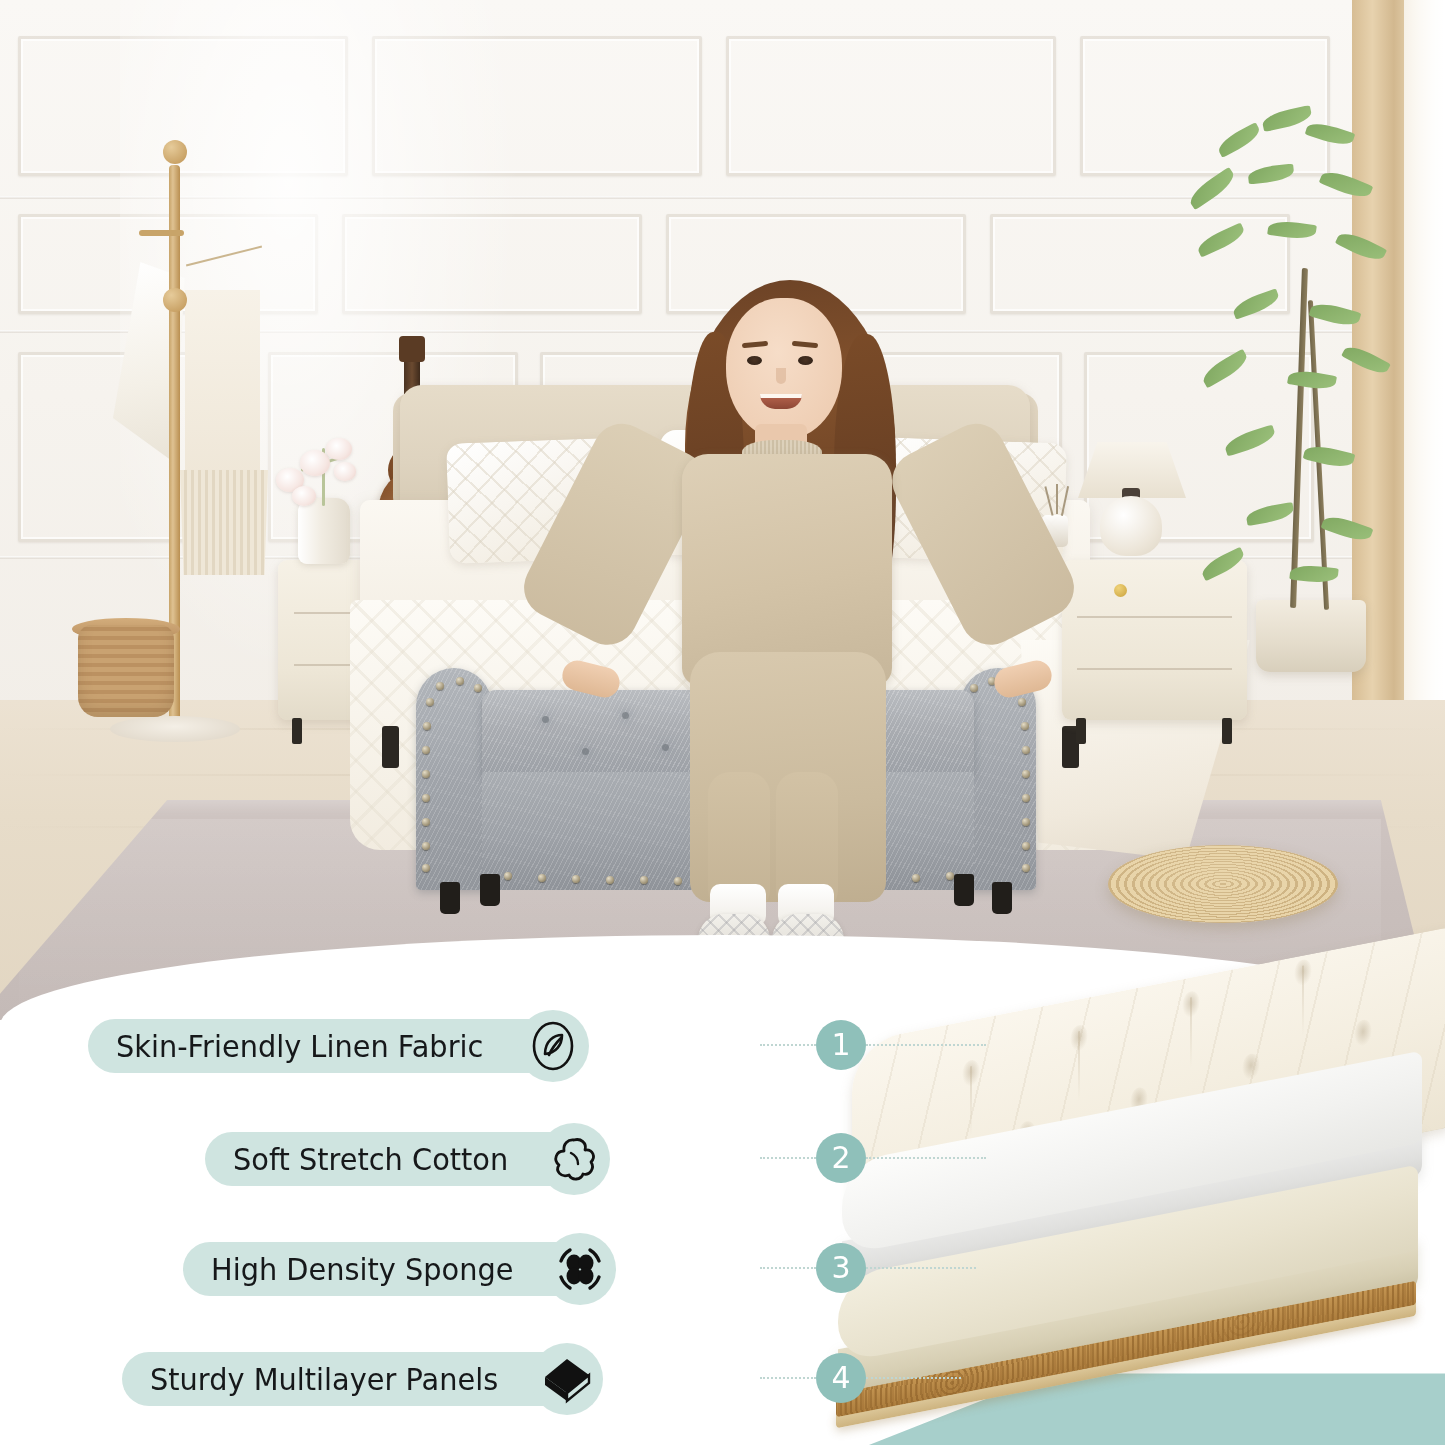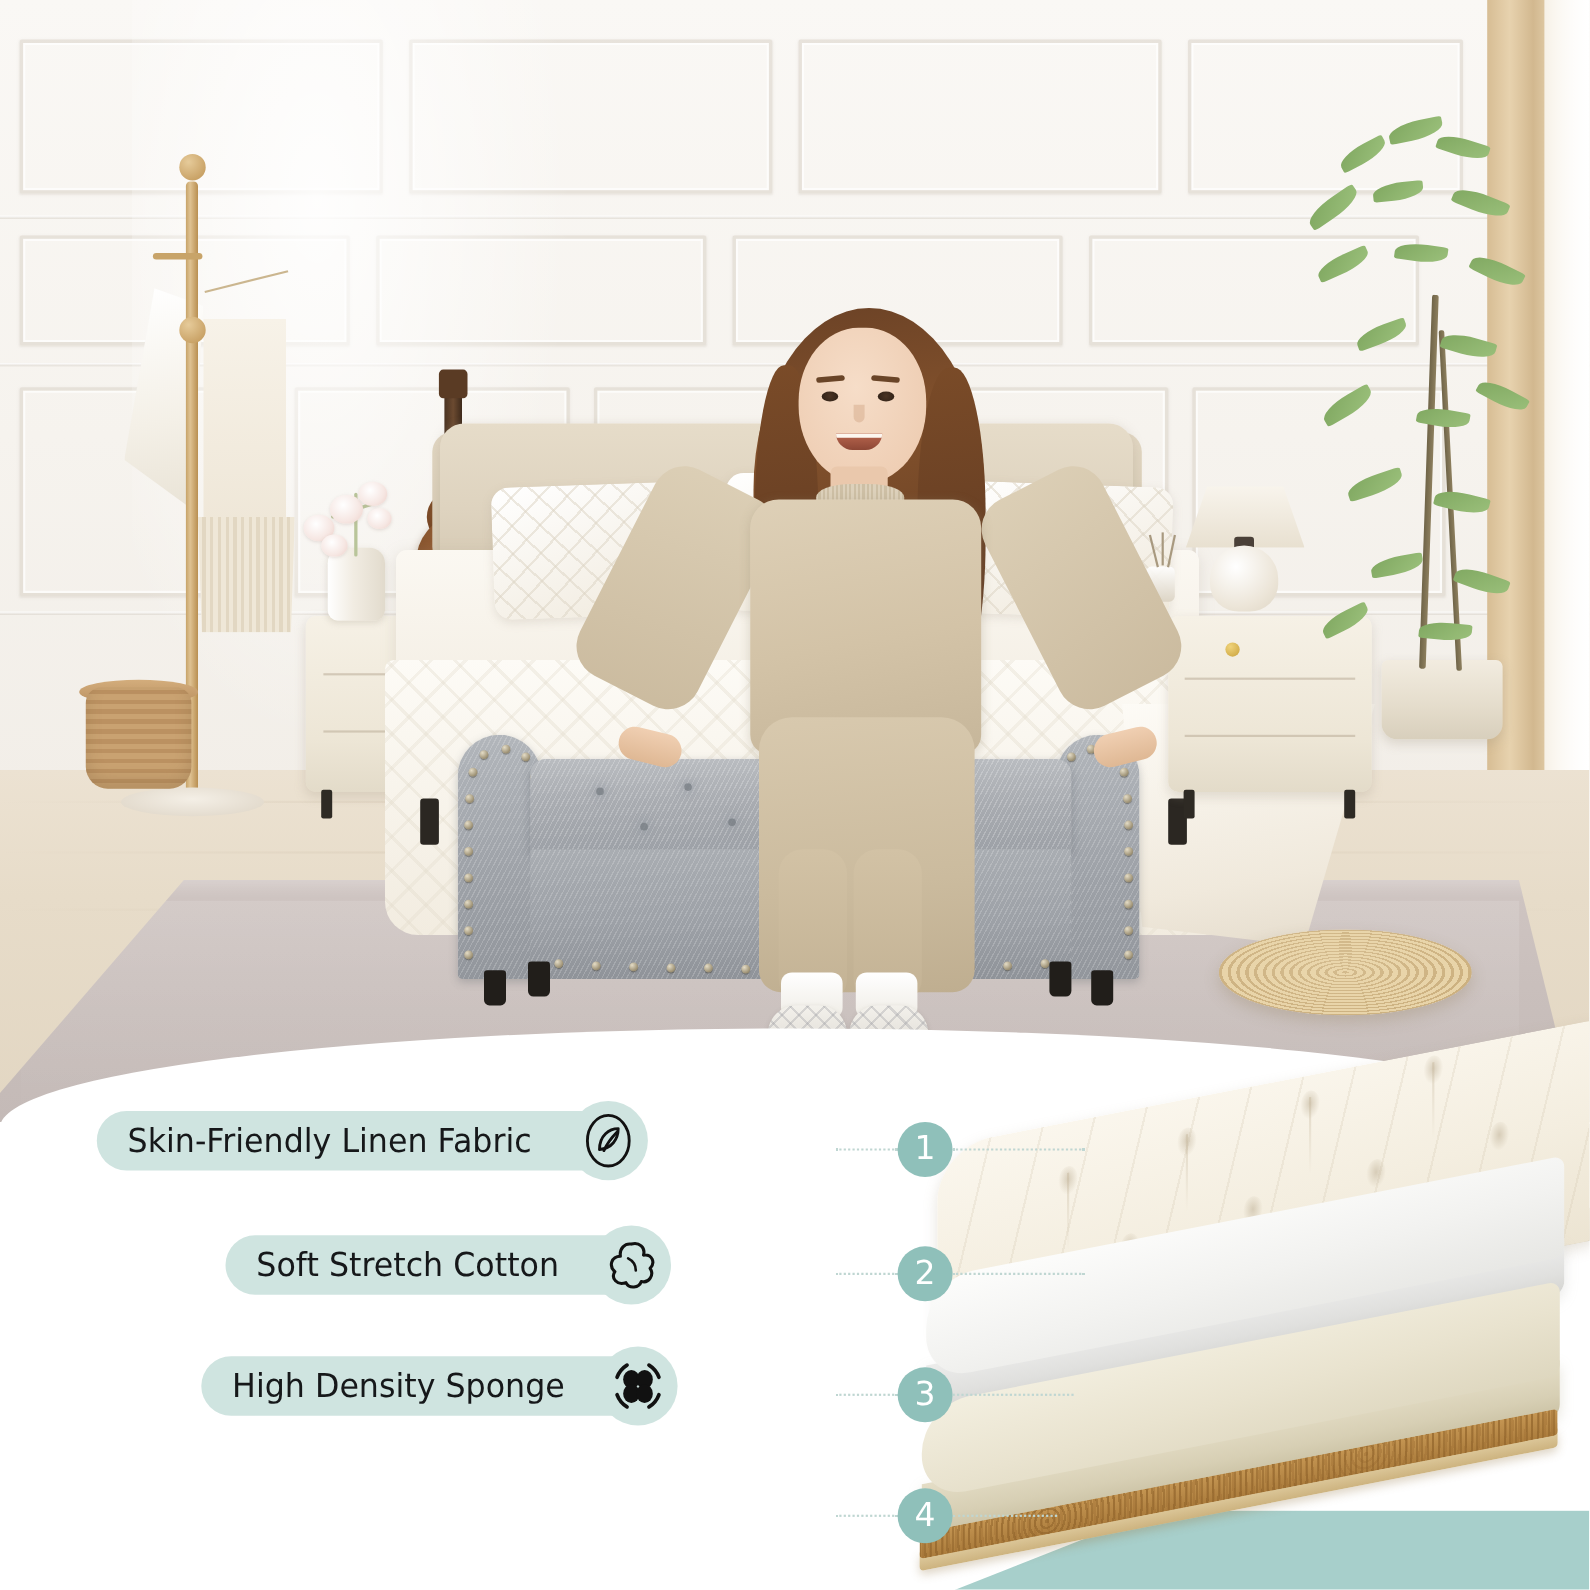--- a/index.html
+++ b/index.html
@@ -436,21 +436,21 @@
   }
   .layer4-side{
     left:-16px; top:370px; width:580px; height:17px;
     background:linear-gradient(180deg,#e2cfa4,#cdb37f);
     border-radius:0 0 4px 4px; transform:skewY(-11deg);
     box-shadow:0 4px 9px rgba(150,120,70,.3);
   }
 
   
   .features{ position:absolute; left:0; top:1000px; width:1445px; height:445px; z-index:26; }
-  .feature-row{ position:absolute; height:72px; display:flex; }
+  .feature-row{ position:absolute; height:72px; display:flex; align-items:center; }
   .f1{ top:10px;  left:88px;  }
   .f2{ top:123px; left:205px; }
   .f3{ top:233px; left:183px; }
   .f4{ top:343px; left:122px; }
 
   .pill{
     display:flex; align-items:center; justify-content:flex-start;
     height:54px; padding:0 64px 0 28px;
     background:#cfe4e0; border-radius:27px;
     position:relative;
@@ -773,20 +773,32 @@
         <span class="icon-badge">
           <svg width="52" height="52" viewBox="0 0 52 52">
             <path d="M26 7 C33 5, 39 10, 37 17 C45 16, 48 24, 43 29 C47 35, 42 43, 35 41
                      C33 47, 24 48, 21 42 C13 45, 7 38, 11 32 C5 27, 8 18, 16 18 C15 11, 20 6, 26 7 Z" fill="none" stroke="#111" stroke-width="2.8" stroke-linejoin="round"></path>
             <path d="M23 20 C27 22, 30 26, 30 31" fill="none" stroke="#111" stroke-width="2.4" stroke-linecap="round"></path>
           </svg>
         </span>
       </div>
     </div>
 
+    <div class="feature-row f4">
+      <div class="pill">
+        <span class="pill-label">Sturdy Multilayer Panels</span>
+        <span class="icon-badge">
+          <svg width="56" height="56" viewBox="0 0 56 56">
+            <path d="M28 8 L50 24 L28 42 L6 26 Z" fill="#111"></path>
+            <path d="M6 26 L6 34 L28 50 L28 42 Z" fill="#111"></path>
+            <path d="M28 42 L28 50 L50 32 L50 24 Z" fill="none" stroke="#111" stroke-width="2.4"></path>
+          </svg>
+        </span>
+      </div>
+    </div>
 
     <div class="connector" style="left:760px; top:44px;  width:56px;"></div>
     <div class="num-badge" style="left:816px; top:20px;">
       <span>1</span>
     </div>
     <div class="connector" style="left:866px; top:44px; width:120px;"></div>
 
     <div class="connector" style="left:760px; top:157px; width:56px;"></div>
     <div class="num-badge" style="left:816px; top:133px;">
       <span>2</span>

